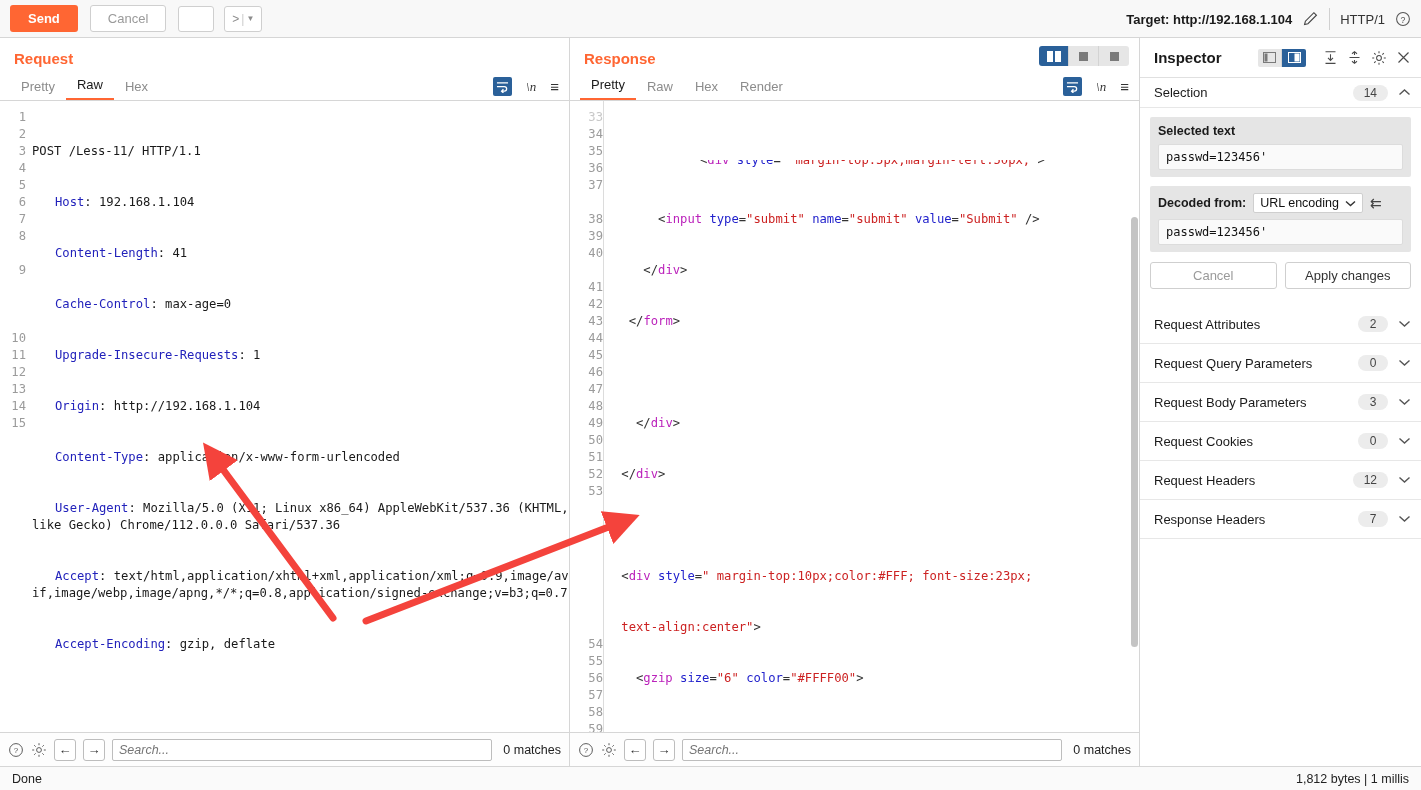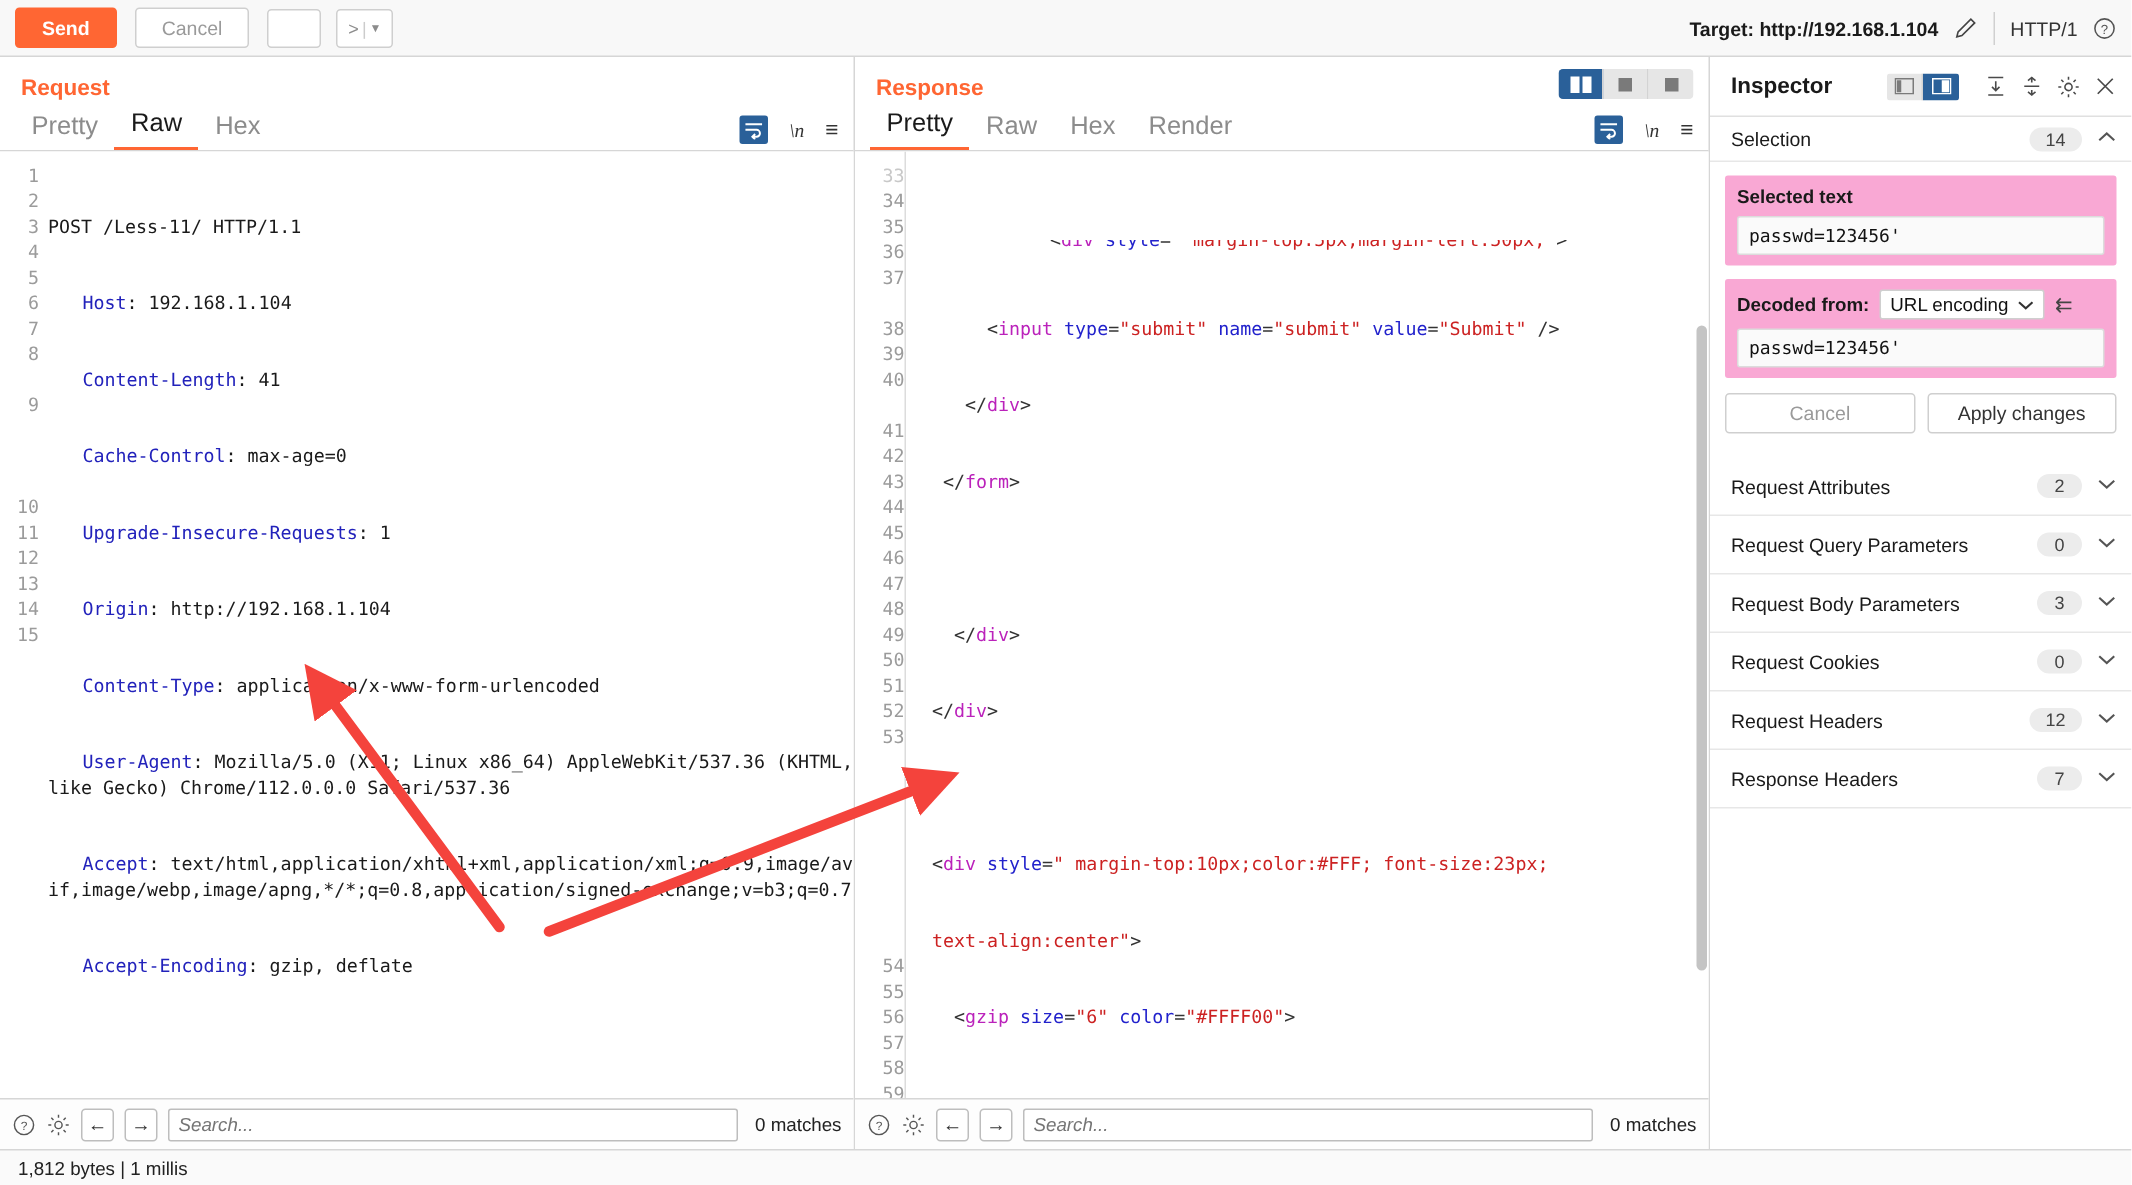--- a/index.html
+++ b/index.html
@@ -60,21 +60,21 @@
 
   .pane-title {
     color: #ff6633; font-weight: bold; font-size: 15px;
     padding: 12px 0 6px 14px;
   }
   .tabrow {
     display: flex; align-items: flex-end; position: relative;
     border-bottom: 1px solid #d6d6d6; padding-left: 10px; height: 28px;
   }
   .tab {
-    font-size: 17px; color: #8c8c8c; padding: 0 11px 6px 11px;
+    font-size: 13px; color: #8c8c8c; padding: 0 11px 6px 11px;
     cursor: pointer; position: relative;
   }
   .tab.active { color: #1a1a1a; border-bottom: 2px solid #ff6633; }
   .tabrow-icons {
     position: absolute; right: 10px; bottom: 4px;
     display: flex; align-items: center; gap: 14px;
   }
   .ic-wrap { width: 19px; height: 19px; background: #2a6099; border-radius: 2px;
     display: flex; align-items: center; justify-content: center; cursor: pointer; }
   .ic-nl { font-family: "Liberation Serif", serif; font-size: 13px; color: #333; cursor: pointer; font-style: italic; }
@@ -164,21 +164,21 @@
     display: flex; align-items: center; height: 30px;
     padding: 0 10px 0 14px; border-bottom: 1px solid #e7e7e7;
   }
   .sel-label { flex: 1; font-size: 13px; color: #1a1a1a; }
   .pill {
     background: #ececec; border-radius: 9px; font-size: 12px; color: #444;
     padding: 1px 11px; margin-right: 10px; min-width: 30px; text-align: center;
   }
   .chev { color: #555; font-size: 11px; cursor: pointer; }
 
-  .sel-box { margin: 9px 10px 0 10px; background: #f9a8d4; border-radius: 2px; padding: 7px 8px; }
+  .sel-box { margin: 9px 10px 0 10px; background: #e5e5e5; border-radius: 2px; padding: 7px 8px; }
   .sel-box-title { font-weight: bold; font-size: 12.5px; color: #1a1a1a; margin-bottom: 6px; }
   .sel-field {
     background: #fafafa; border: 1px solid #dcdcdc; border-radius: 2px;
     padding: 5px 7px; font-family: "DejaVu Sans Mono", monospace; font-size: 12px; color: #111;
   }
   .dec-head { display: flex; align-items: center; gap: 7px; margin-bottom: 6px; }
   .dec-label { font-weight: bold; font-size: 12.5px; color: #1a1a1a; }
   .dec-select {
     background: #fff; border: 1px solid #cfcfcf; border-radius: 2px;
     font-size: 12.5px; padding: 2px 6px; display: flex; align-items: center; gap: 6px;
@@ -591,20 +591,21 @@
             <svg width="13" height="9" viewBox="0 0 13 9" fill="none" stroke="#555" stroke-width="1.4">
                 <path d="M1.5 2.5l5 4.5 5-4.5"></path>
               </svg>
           </span>
         </div>
       </div>
     </div>
   </div>
 
   <div class="statusbar">
+    <span class="status-left">Done</span>
     <span class="status-right">1,812 bytes | 1 millis</span>
   </div>
 
   <svg class="arrows" viewBox="0 0 1421 790">
     <defs>
       <marker id="ah" markerWidth="5" markerHeight="5" refX="2.6" refY="2.5" orient="auto">
         <path d="M0,0 L5,2.5 L0,5 z" fill="#f4433c"></path>
       </marker>
     </defs>
     <g>

